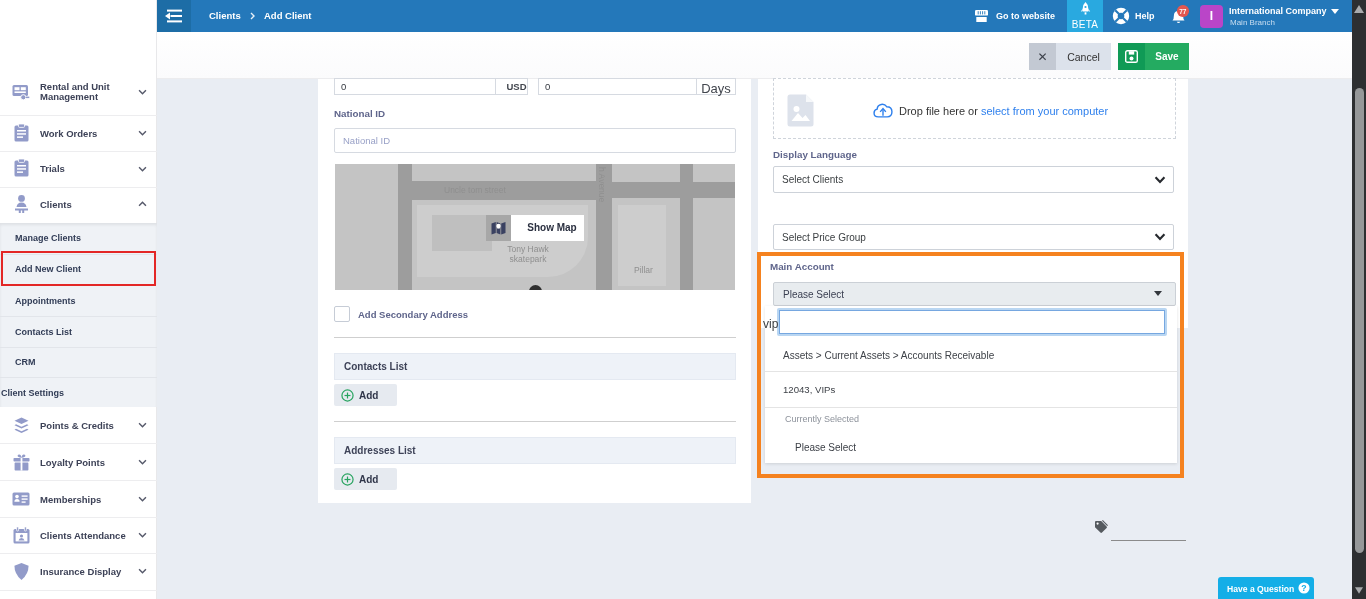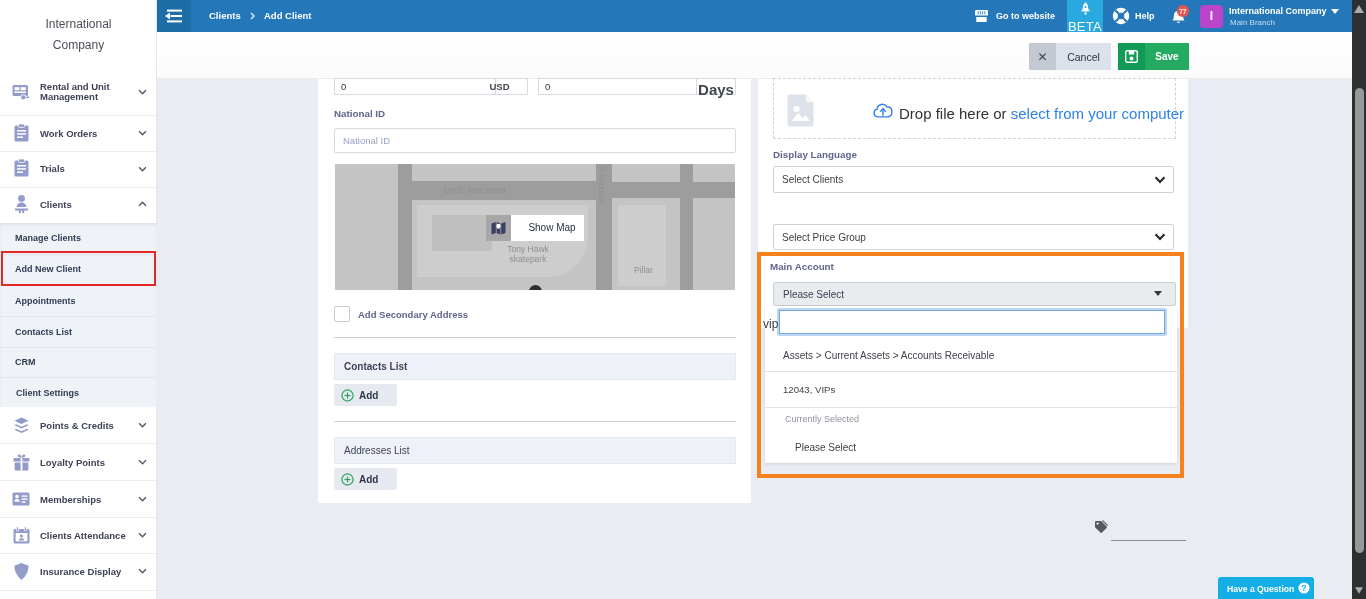--- a/index.html
+++ b/index.html
@@ -47,21 +47,21 @@
 <div class="abs" style="left:996px;top:11px;font-size:9px;font-weight:bold;color:#fff">Go to website</div>
 
 <div class="abs" style="left:1067px;top:0;width:36px;height:32px;background:#29a9e0"></div>
 <svg class="abs" style="left:1080px;top:2px" width="11" height="13" viewBox="0 0 11 13">
  <path d="M5.5 0 Q8.3 2.5 8.3 6.5 L8.3 9.5 L2.7 9.5 L2.7 6.5 Q2.7 2.5 5.5 0 Z" fill="#fff"></path>
  <circle cx="5.5" cy="5" r="1.1" fill="#29a9e0"></circle>
  <path d="M2.7 6.5 L0.8 9.8 L2.7 9 Z" fill="#fff"></path>
  <path d="M8.3 6.5 L10.2 9.8 L8.3 9 Z" fill="#fff"></path>
  <rect x="4.6" y="10.3" width="1.8" height="2.2" fill="#fff"></rect>
 </svg>
-<div class="abs" style="left:1067px;top:19px;width:36px;text-align:center;font-size:13px;color:#fff;letter-spacing:0.3px">BETA</div>
+<div class="abs" style="left:1067px;top:19px;width:36px;text-align:center;font-size:10px;color:#fff;letter-spacing:0.3px">BETA</div>
 
 <svg class="abs" style="left:1112px;top:7px" width="18" height="18" viewBox="0 0 18 18">
  <circle cx="9" cy="9" r="8.2" fill="#fff"></circle>
  <circle cx="9" cy="9" r="3.3" fill="#2478ba"></circle>
  <g stroke="#2478ba" stroke-width="2.1">
   <line x1="3.2" y1="3.2" x2="6.8" y2="6.8"></line>
   <line x1="14.8" y1="3.2" x2="11.2" y2="6.8"></line>
   <line x1="3.2" y1="14.8" x2="6.8" y2="11.2"></line>
   <line x1="14.8" y1="14.8" x2="11.2" y2="11.2"></line>
  </g>
@@ -93,21 +93,20 @@
 <div class="abs" style="left:1118px;top:43px;width:71px;height:27px;background:#24ab61"></div>
 <div class="abs" style="left:1118px;top:43px;width:27px;height:27px;background:#109a56"></div>
 <svg class="abs" style="left:1125px;top:50px" width="13" height="13" viewBox="0 0 13 13">
  <rect x="0.7" y="0.7" width="11.6" height="11.6" rx="1.6" fill="none" stroke="#fff" stroke-width="1.4"></rect>
  <rect x="3.8" y="1.2" width="5.4" height="3.4" fill="#fff"></rect>
  <circle cx="6.5" cy="8.6" r="2" fill="#fff"></circle>
 </svg>
 <div class="abs" style="left:1145px;top:51px;width:44px;text-align:center;font-size:10px;font-weight:bold;color:#fff">Save</div>
 
 <div class="abs" style="left:0;top:0;width:157px;height:599px;background:#fff;border-right:1px solid #e8e8ea"></div>
-<div class="abs" style="left:0;top:14px;width:157px;text-align:center;font-size:12px;color:#4b4f58;line-height:21px">International<br>Company</div>
 
 <div class="abs" style="left:0;top:115px;width:157px;height:1px;background:#ededef"></div>
 <div class="abs" style="left:0;top:151px;width:157px;height:1px;background:#ededef"></div>
 <div class="abs" style="left:0;top:187px;width:157px;height:1px;background:#ededef"></div>
 <div class="abs" style="left:0;top:443px;width:157px;height:1px;background:#ededef"></div>
 <div class="abs" style="left:0;top:480px;width:157px;height:1px;background:#ededef"></div>
 <div class="abs" style="left:0;top:517px;width:157px;height:1px;background:#ededef"></div>
 <div class="abs" style="left:0;top:553px;width:157px;height:1px;background:#ededef"></div>
 <div class="abs" style="left:0;top:590px;width:157px;height:1px;background:#ededef"></div>
 
@@ -115,21 +114,21 @@
 <div class="abs" style="left:0;top:253.5px;width:157px;height:1px;background:#e2e5ea"></div>
 <div class="abs" style="left:0;top:315.5px;width:157px;height:1px;background:#e2e5ea"></div>
 <div class="abs" style="left:0;top:346.5px;width:157px;height:1px;background:#e2e5ea"></div>
 <div class="abs" style="left:0;top:377px;width:157px;height:1px;background:#e2e5ea"></div>
 
 <div class="stx" style="left:15px;top:233px">Manage Clients</div>
 <div class="stx" style="left:15px;top:264px">Add New Client</div>
 <div class="stx" style="left:15px;top:296px">Appointments</div>
 <div class="stx" style="left:15px;top:327px">Contacts List</div>
 <div class="stx" style="left:15px;top:357px">CRM</div>
-<div class="stx" style="left:16px;top:388px">Client Settings</div>
+<div class="stx" style="left:1px;top:388px">Client Settings</div>
 
 <div class="abs" style="left:1px;top:251px;width:155px;height:35px;border:2.4px solid #e32726"></div>
 
 <div class="mtx" style="left:40px;top:82px;line-height:10px">Rental and Unit<br>Management</div>
 <div class="mtx" style="left:40px;top:128px">Work Orders</div>
 <div class="mtx" style="left:40px;top:163px">Trials</div>
 <div class="mtx" style="left:40px;top:199px">Clients</div>
 <div class="mtx" style="left:40px;top:420px">Points &amp; Credits</div>
 <div class="mtx" style="left:40px;top:457px">Loyalty Points</div>
 <div class="mtx" style="left:40px;top:494px">Memberships</div>
@@ -218,25 +217,25 @@
  <circle cx="8.5" cy="9" r="1.6" fill="#929bc9"></circle>
  <path d="M8.5 10.9 Q11 10.9 11.5 13.6 L5.5 13.6 Q6 10.9 8.5 10.9 Z" fill="#929bc9"></path>
 </svg>
 <svg class="abs" style="left:14px;top:563px" width="15" height="17" viewBox="0 0 15 18">
  <path d="M7.5 0 L15 2.8 Q15 11.5 7.5 18 Q0 11.5 0 2.8 Z" fill="#929bc9"></path>
 </svg>
 
 <div class="abs" style="left:334px;top:78px;width:162px;height:17px;background:#fff;border:1px solid #d6dae1;border-right:none"></div>
 <div class="abs" style="left:495px;top:78px;width:33px;height:17px;background:#fff;border:1px solid #d6dae1"></div>
 <div class="abs" style="left:341px;top:81px;font-size:9.5px;color:#33373f">0</div>
-<div class="abs" style="left:483px;top:81px;width:33px;text-align:center;font-size:9.5px;font-weight:bold;color:#42464e">USD</div>
+<div class="abs" style="left:500px;top:81px;width:33px;text-align:center;font-size:9.5px;font-weight:bold;color:#42464e">USD</div>
 <div class="abs" style="left:538px;top:78px;width:159px;height:17px;background:#fff;border:1px solid #d6dae1;border-right:none"></div>
 <div class="abs" style="left:696px;top:78px;width:40px;height:17px;background:#fff;border:1px solid #d6dae1"></div>
 <div class="abs" style="left:545px;top:81px;font-size:9.5px;color:#33373f">0</div>
-<div class="abs" style="left:696px;top:81px;width:40px;text-align:center;font-size:15px;font-weight:bold;color:#42464e">Days</div>
+<div class="abs" style="left:696px;top:81px;width:40px;text-align:center;font-size:13px;font-weight:normal;color:#42464e">Days</div>
 
 <div class="lbl" style="left:334px;top:108px">National ID</div>
 <div class="abs" style="left:334px;top:128px;width:402px;height:25px;background:#fff;border:1px solid #d6dae1;border-radius:2px"></div>
 <div class="abs" style="left:343px;top:135px;font-size:9.5px;color:#99a1c7">National ID</div>
 
 <div class="abs" style="left:335px;top:164px;width:400px;height:126px;background:#c4c4c4;overflow:hidden">
  <div class="abs" style="left:63px;top:0;width:14px;height:126px;background:#9d9d9d"></div>
  <div class="abs" style="left:63px;top:17px;width:214px;height:19px;background:#9d9d9d"></div>
  <div class="abs" style="left:261px;top:0;width:16px;height:126px;background:#9d9d9d"></div>
  <div class="abs" style="left:277px;top:18px;width:123px;height:16px;background:#9d9d9d"></div>
@@ -251,63 +250,63 @@
  <div class="abs" style="left:194px;top:121px;width:13px;height:13px;border-radius:50%;background:#2f2f2f"></div>
  <div class="abs" style="left:151px;top:51px;width:98px;height:26px;background:#fff"></div>
  <div class="abs" style="left:151px;top:51px;width:25px;height:26px;background:#a7a7a7"></div>
  <svg class="abs" style="left:156px;top:57px" width="15" height="14" viewBox="0 0 15 14">
   <path d="M0.5 2.5 L4.8 1 L4.8 12 L0.5 13.5 Z" fill="#3a4161"></path>
   <path d="M5.6 1 L9.4 2.5 L9.4 13.5 L5.6 12 Z" fill="#3a4161"></path>
   <path d="M10.2 2.5 L14.5 1 L14.5 12 L10.2 13.5 Z" fill="#3a4161"></path>
   <circle cx="7.5" cy="5" r="2.2" fill="#fff"></circle>
   <path d="M7.5 5 L9 7.5 L6 7.5 Z" fill="#fff"></path>
  </svg>
- <div class="abs" style="left:176px;top:58px;width:82px;text-align:center;font-size:10px;font-weight:normal;color:#2b3040">Show Map</div>
+ <div class="abs" style="left:176px;top:58px;width:82px;text-align:center;font-size:10px;font-weight:bold;color:#2b3040">Show Map</div>
 </div>
 
 <div class="abs" style="left:334px;top:306px;width:16px;height:16px;background:#fff;border:1px solid #c6ccd6;border-radius:2px"></div>
 <div class="lbl" style="left:358px;top:309px;font-size:9.5px">Add Secondary Address</div>
 
 <div class="abs" style="left:334px;top:337px;width:402px;height:1px;background:#cfcfcf"></div>
 
 <div class="abs" style="left:334px;top:353px;width:402px;height:27px;background:#eef2f8;border:1px solid #e4e9f1"></div>
 <div class="abs" style="left:344px;top:361px;font-size:10px;font-weight:bold;color:#3e4358">Contacts List</div>
 <div class="abs" style="left:334px;top:384px;width:63px;height:22px;background:#e6eaf0;border-radius:2px"></div>
 <svg class="abs" style="left:341px;top:389px" width="13" height="13" viewBox="0 0 14 14">
  <circle cx="7" cy="7" r="6" fill="none" stroke="#27a35f" stroke-width="1.3"></circle>
  <line x1="7" y1="3.8" x2="7" y2="10.2" stroke="#27a35f" stroke-width="1.3"></line>
  <line x1="3.8" y1="7" x2="10.2" y2="7" stroke="#27a35f" stroke-width="1.3"></line>
 </svg>
 <div class="abs" style="left:359px;top:390px;font-size:10px;font-weight:bold;color:#30364a">Add</div>
 
 <div class="abs" style="left:334px;top:421px;width:402px;height:1px;background:#cfcfcf"></div>
 
 <div class="abs" style="left:334px;top:437px;width:402px;height:27px;background:#eef2f8;border:1px solid #e4e9f1"></div>
-<div class="abs" style="left:344px;top:445px;font-size:10px;font-weight:normal;color:#3e4358">Addresses List</div>
+<div class="abs" style="left:344px;top:445px;font-size:10px;font-weight:bold;color:#3e4358">Addresses List</div>
 <div class="abs" style="left:334px;top:468px;width:63px;height:22px;background:#e6eaf0;border-radius:2px"></div>
 <svg class="abs" style="left:341px;top:473px" width="13" height="13" viewBox="0 0 14 14">
  <circle cx="7" cy="7" r="6" fill="none" stroke="#27a35f" stroke-width="1.3"></circle>
  <line x1="7" y1="3.8" x2="7" y2="10.2" stroke="#27a35f" stroke-width="1.3"></line>
  <line x1="3.8" y1="7" x2="10.2" y2="7" stroke="#27a35f" stroke-width="1.3"></line>
 </svg>
 <div class="abs" style="left:359px;top:474px;font-size:10px;font-weight:bold;color:#30364a">Add</div>
 
 <div class="abs" style="left:773px;top:78px;width:403px;height:61px;border:1px dashed #cfd4db;background:#fff"></div>
 <svg class="abs" style="left:787px;top:94px" width="29" height="33" viewBox="0 0 29 33">
  <path d="M3 0.5 H19 L26.5 8 V30 Q26.5 32.5 24 32.5 H3 Q0.5 32.5 0.5 30 V3 Q0.5 0.5 3 0.5 Z" fill="#dde2eb"></path>
  <path d="M19 0.5 L26.5 8 H19 Z" fill="#f6f8fa"></path>
  <circle cx="9.5" cy="15" r="3" fill="#fff"></circle>
  <path d="M4.5 27 L11 19 L15.5 24 L18.5 21 L23 27 Z" fill="#fff"></path>
 </svg>
 <svg class="abs" style="left:873px;top:102px" width="20" height="16" viewBox="0 0 21 17">
  <path d="M5.5 15.8 Q1 15.8 1 11.6 Q1 8.2 4.3 7.6 Q4.5 3.4 8.6 2.6 Q12.3 1.9 14.4 5 Q20 5 20 10.4 Q20 15.8 15 15.8 Z" fill="none" stroke="#2f80ed" stroke-width="1.5"></path>
  <line x1="10.5" y1="14.5" x2="10.5" y2="8" stroke="#2f80ed" stroke-width="1.5"></line>
  <path d="M7.5 10.5 L10.5 7 L13.5 10.5" fill="none" stroke="#2f80ed" stroke-width="1.5"></path>
 </svg>
-<div class="abs" style="left:899px;top:105px;font-size:15px;color:#333">Drop file here or <span style="color:#2f80ed">select from your computer</span></div>
+<div class="abs" style="left:899px;top:105px;font-size:11px;color:#333">Drop file here or <span style="color:#2f80ed">select from your computer</span></div>
 
 <div class="lbl" style="left:773px;top:149px">Display Language</div>
 <div class="abs" style="left:773px;top:166px;width:401px;height:27px;background:#fff;border:1px solid #cdd2d9;border-radius:2px"></div>
 <div class="abs" style="left:782px;top:174px;font-size:10px;color:#3c4043">Select Clients</div>
 <svg class="abs" style="left:1154px;top:176px" width="12" height="8" viewBox="0 0 13 9">
       <polyline points="1.5,1.5 6.5,6.8 11.5,1.5" fill="none" stroke="#26292e" stroke-width="2.4"></polyline>
     </svg>
 
 <div class="lbl" style="left:773px;top:223px">Price Group</div>
 <div class="abs" style="left:773px;top:224px;width:401px;height:26px;background:#fff;border:1px solid #cdd2d9;border-radius:2px"></div>

